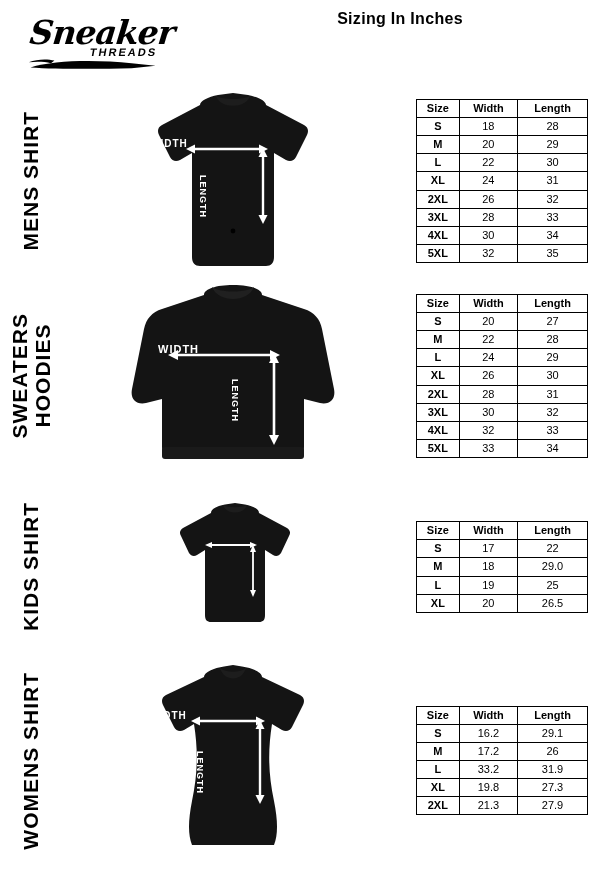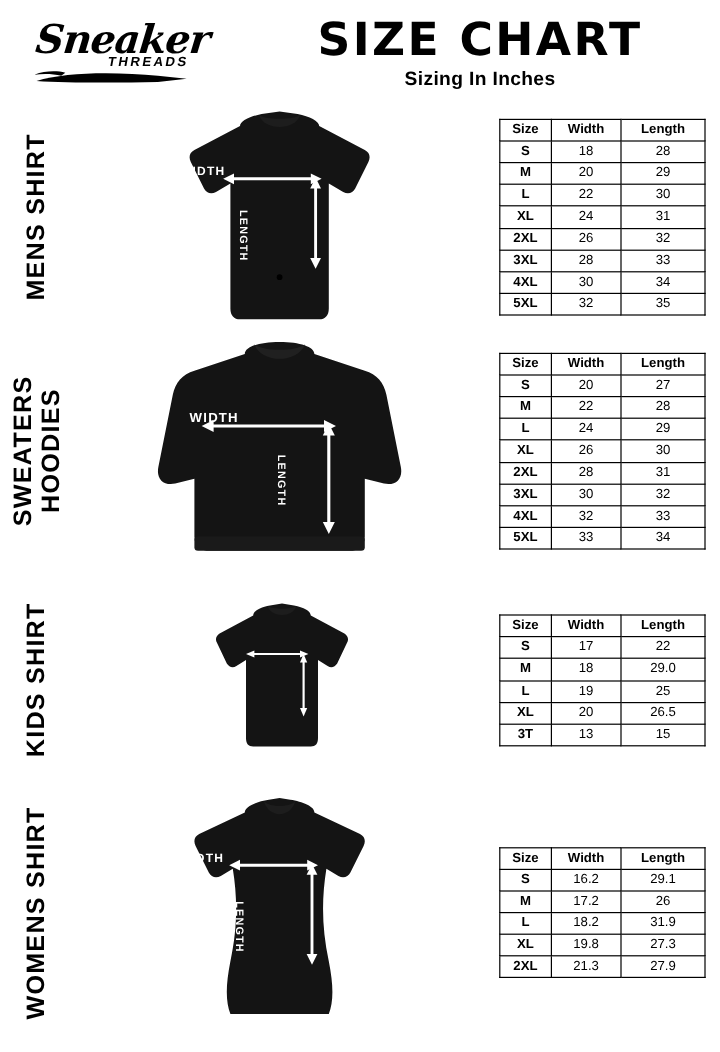--- a/index.html
+++ b/index.html
@@ -177,21 +177,20 @@
     <div class="brand">
       <div class="brand-script">Sneaker</div>
       <div class="brand-sub">THREADS</div>
       <svg class="brand-swoosh" viewBox="0 0 150 14">
         <path d="M2 11 C 30 2, 80 2, 120 6 L 148 9 L 120 12 C 80 13, 30 13, 2 11 Z" fill="#000"></path>
         <path d="M0 5 C 10 1, 22 1, 30 3 L 26 6 C 18 4, 8 4, 0 5 Z" fill="#000"></path>
       </svg>
     </div>
 
     <div class="title-block">
-      <div class="size-chart-title">SIZE CHART</div>
       <div class="sizing-sub">Sizing In Inches</div>
     </div>
   </div>
 
   <div class="section" style="height:190px;">
     <div class="sec-label">
       <div class="vert-text">MENS SHIRT</div>
     </div>
 
     <div class="garment">
@@ -413,25 +412,20 @@
           <tr>
               <td class="size-cell">L</td>
               <td>19</td>
               <td>25</td>
             </tr>
           <tr>
               <td class="size-cell">XL</td>
               <td>20</td>
               <td>26.5</td>
             </tr>
-          <tr>
-              <td class="size-cell">3T</td>
-              <td>13</td>
-              <td>15</td>
-            </tr>
         </tbody>
       </table>
     </div>
   </div>
 
   <div class="section" style="height:205px;">
     <div class="sec-label">
       <div class="vert-text">WOMENS SHIRT</div>
     </div>
 
@@ -475,21 +469,21 @@
               <td>16.2</td>
               <td>29.1</td>
             </tr>
           <tr>
               <td class="size-cell">M</td>
               <td>17.2</td>
               <td>26</td>
             </tr>
           <tr>
               <td class="size-cell">L</td>
-              <td>18.2</td>
+              <td>33.2</td>
               <td>31.9</td>
             </tr>
           <tr>
               <td class="size-cell">XL</td>
               <td>19.8</td>
               <td>27.3</td>
             </tr>
           <tr>
               <td class="size-cell">2XL</td>
               <td>21.3</td>

